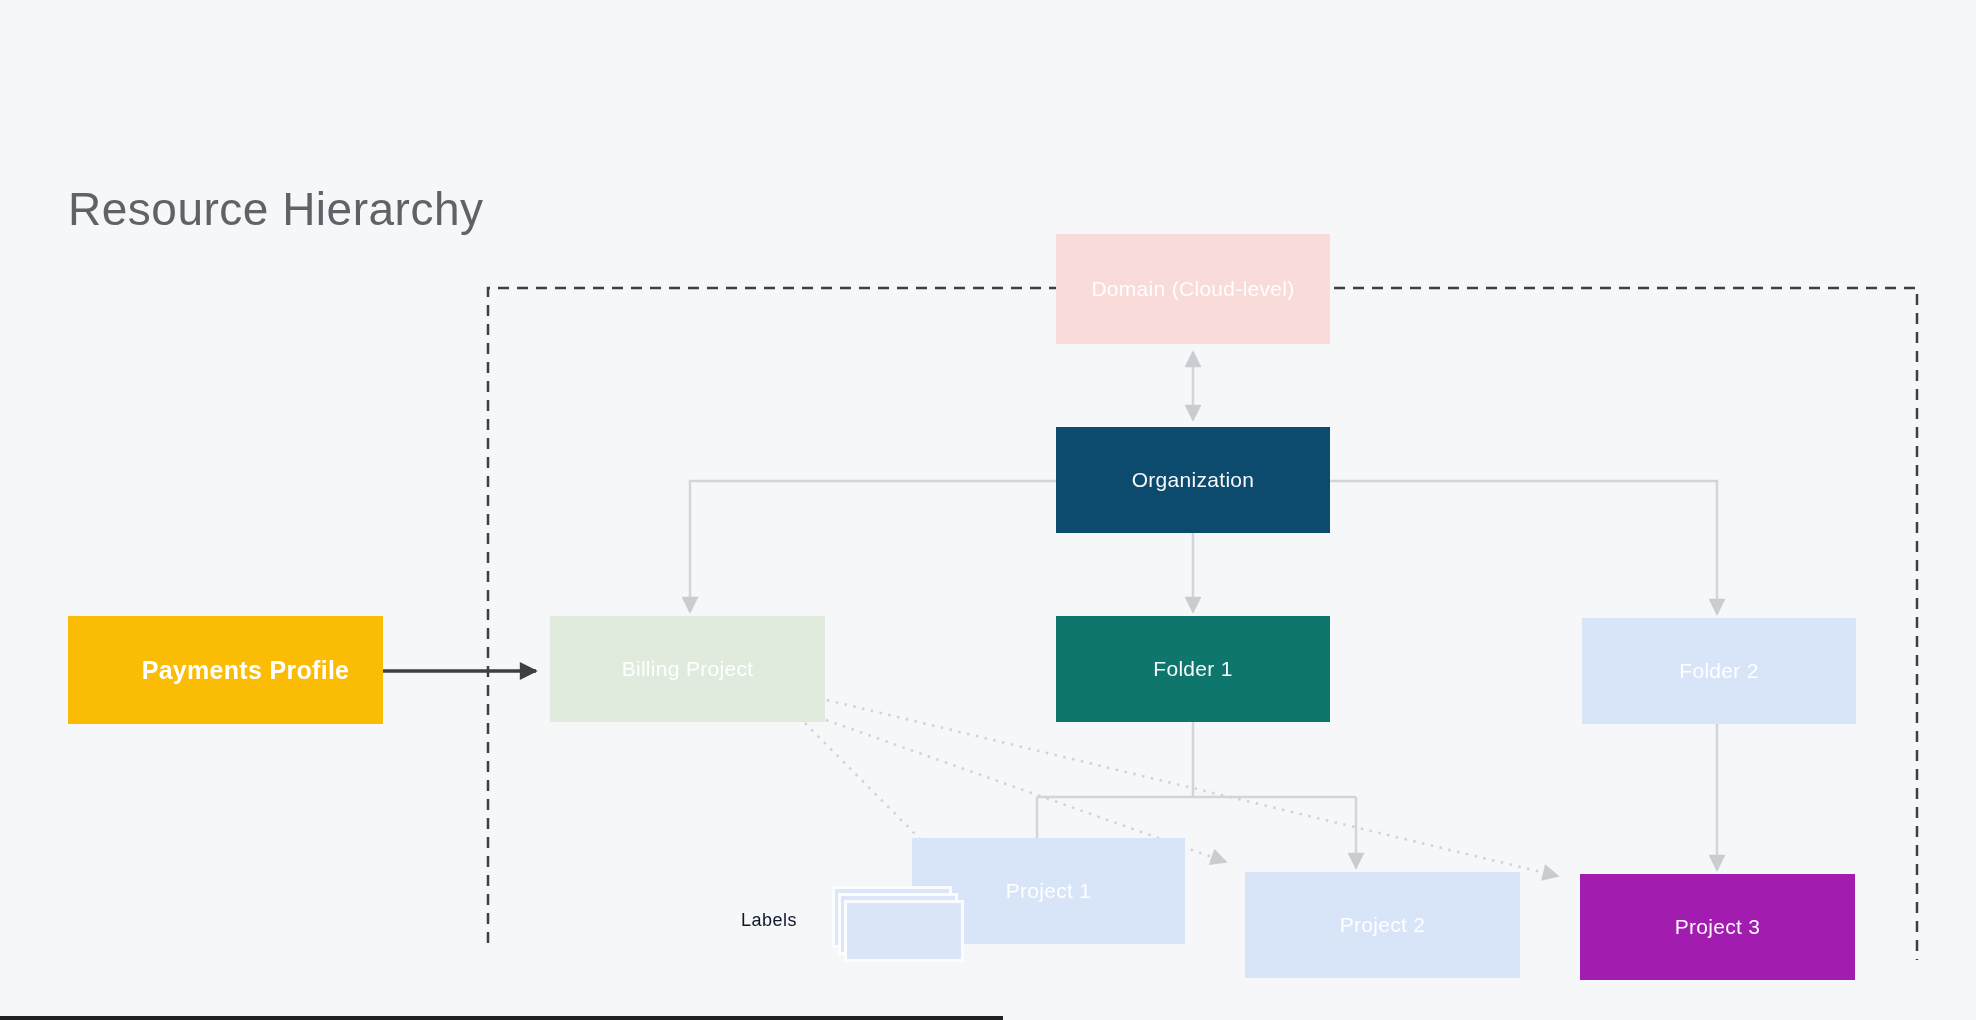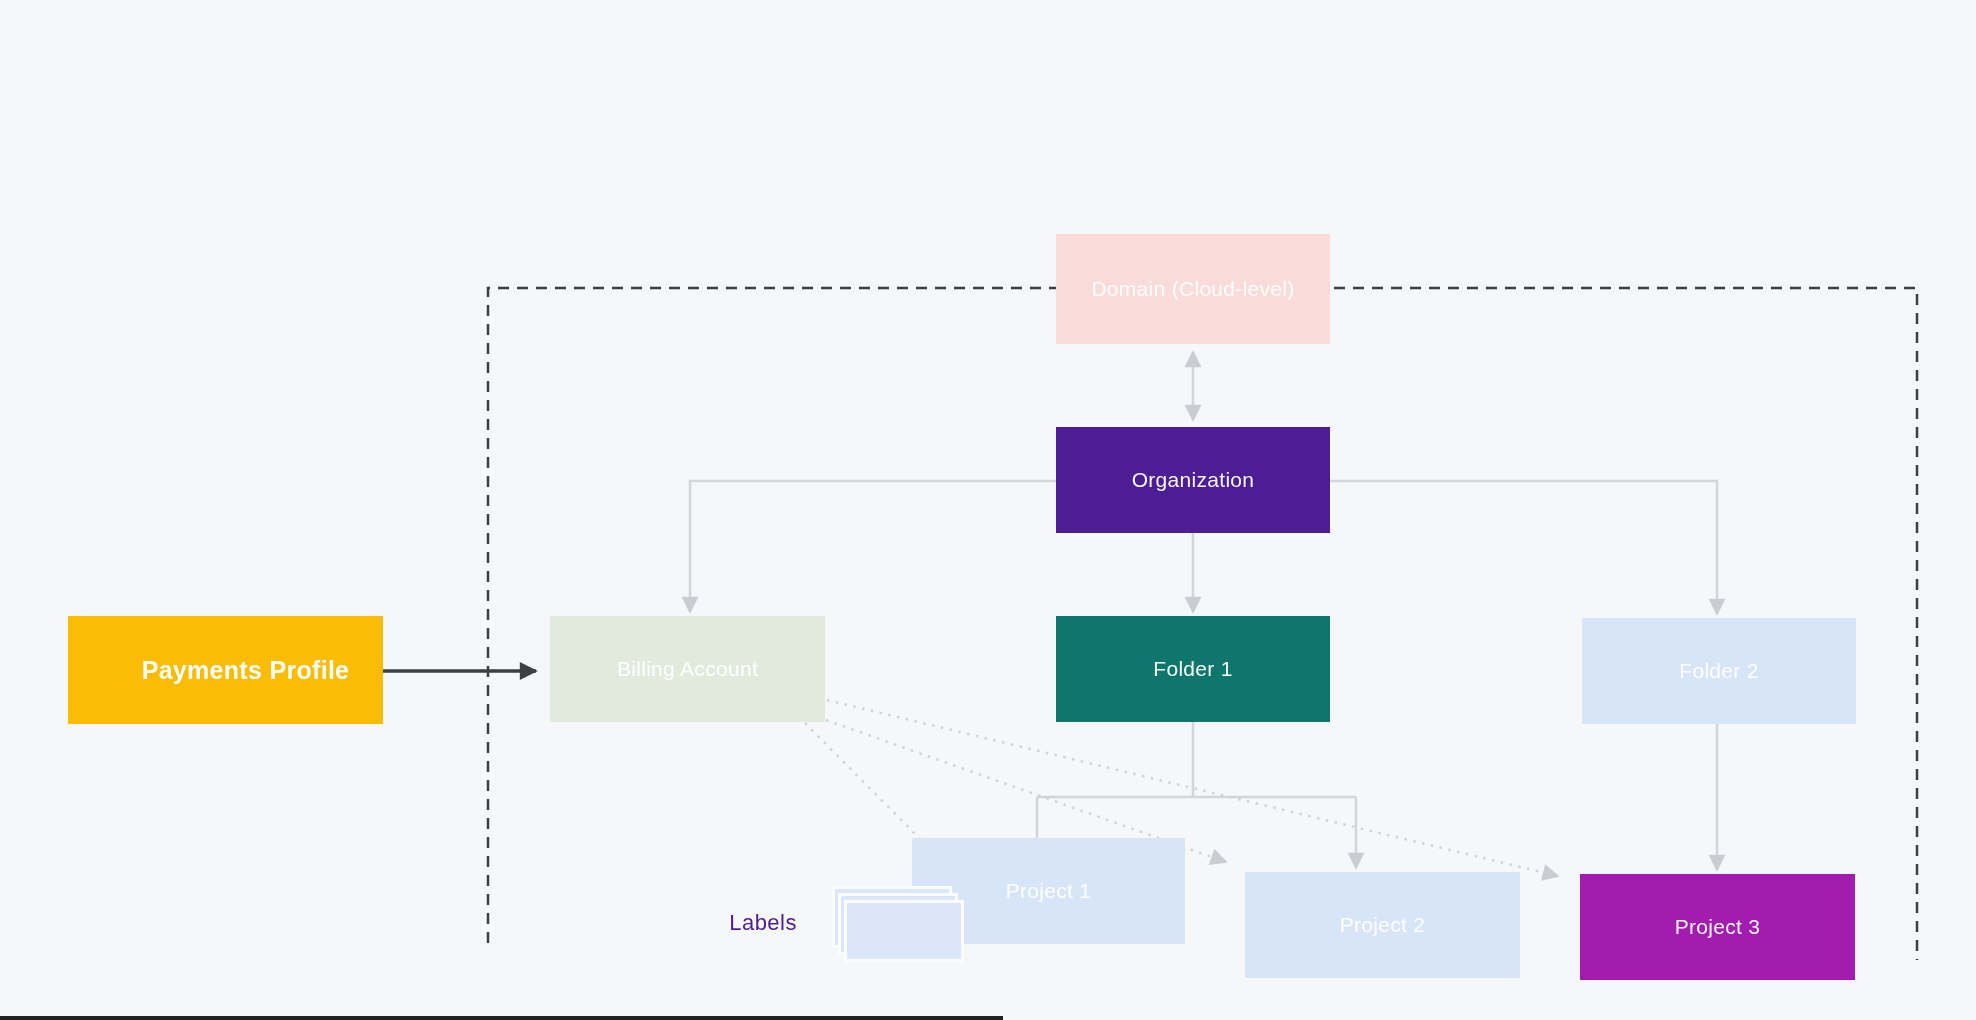--- a/index.html
+++ b/index.html
@@ -29,21 +29,21 @@
   .labels-icon{position:absolute;left:832px;top:886px;width:140px;height:84px;z-index:3;}
   .labels-icon i{
     position:absolute;width:114px;height:56px;background:#dbe6f8;
     border:3px solid #fafcfe;display:block;
   }
   .labels-icon i:nth-child(1){left:0;top:0;}
   .labels-icon i:nth-child(2){left:6px;top:7px;}
   .labels-icon i:nth-child(3){left:12px;top:14px;}
   .labels-caption{
     position:absolute;left:657px;top:910px;width:140px;z-index:2;
-    text-align:right;font-size:22px;color:#4c1d95;letter-spacing:.5px;
+    text-align:right;font-size:18px;color:#0f172a;letter-spacing:.5px;
   }
 
   .key{
     position:absolute;left:1507px;top:38px;width:376px;height:190px;z-index:5;
     background:#ffffff;
   }
   .key-topbar{position:absolute;left:0;top:0;width:100%;height:13px;background:#4285f4;}
   .key-title{position:absolute;left:30px;top:28px;font-size:28px;font-weight:bold;color:#4285f4;}
   .k-line{position:absolute;left:30px;width:142px;height:3px;}
   .k-line.solid {top:82px;background:#3c4043;}
@@ -92,25 +92,26 @@
       <path d="M805 723 L936 855" marker-end="url(#arrow-gray)"></path>
       <path d="M826 720 L1226 862" marker-end="url(#arrow-gray)"></path>
       <path d="M827 700 L1558 876" marker-end="url(#arrow-gray)"></path>
     </g>
 
     <path d="M358 671 H536" fill="none" stroke="#3c4043" stroke-width="3.5" marker-start="url(#arrow-dark-start)" marker-end="url(#arrow-dark)"></path>
 
     <path d="M488 943 V288 H1917 V960" fill="none" stroke="#3c4043" stroke-width="2.5" stroke-dasharray="11 8"></path>
   </svg>
 
+  <h1 class="title">Resource Hierarchy</h1>
 
   <div class="node" id="node-domain" style="background-color: rgb(249, 219, 217);">Domain (Cloud-level)</div>
-  <div class="node" id="node-organization" style="background-color: #4c1d95;">Organization</div>
+  <div class="node" id="node-organization" style="background-color: #0c4a6e;">Organization</div>
   <div class="node" id="node-payments" style="background-color: rgb(251, 188, 5);">Payments Profile</div>
-  <div class="node" id="node-billing" style="background-color: rgb(224, 235, 222);">Billing Account</div>
+  <div class="node" id="node-billing" style="background-color: rgb(224, 235, 222);">Billing Project</div>
   <div class="node" id="node-folder1" style="background-color: #0f766e;">Folder 1</div>
   <div class="node" id="node-folder2" style="background-color: rgb(216, 228, 248);">Folder 2</div>
   <div class="node" id="node-project1" style="background-color: rgb(216, 228, 248);">Project 1</div>
   <div class="node" id="node-project2" style="background-color: rgb(216, 228, 248);">Project 2</div>
   <div class="node" id="node-project3" style="background-color: #a21caf;">Project 3</div>
 
   <div class="labels-icon">
       <i></i>
       <i></i>
       <i></i>

